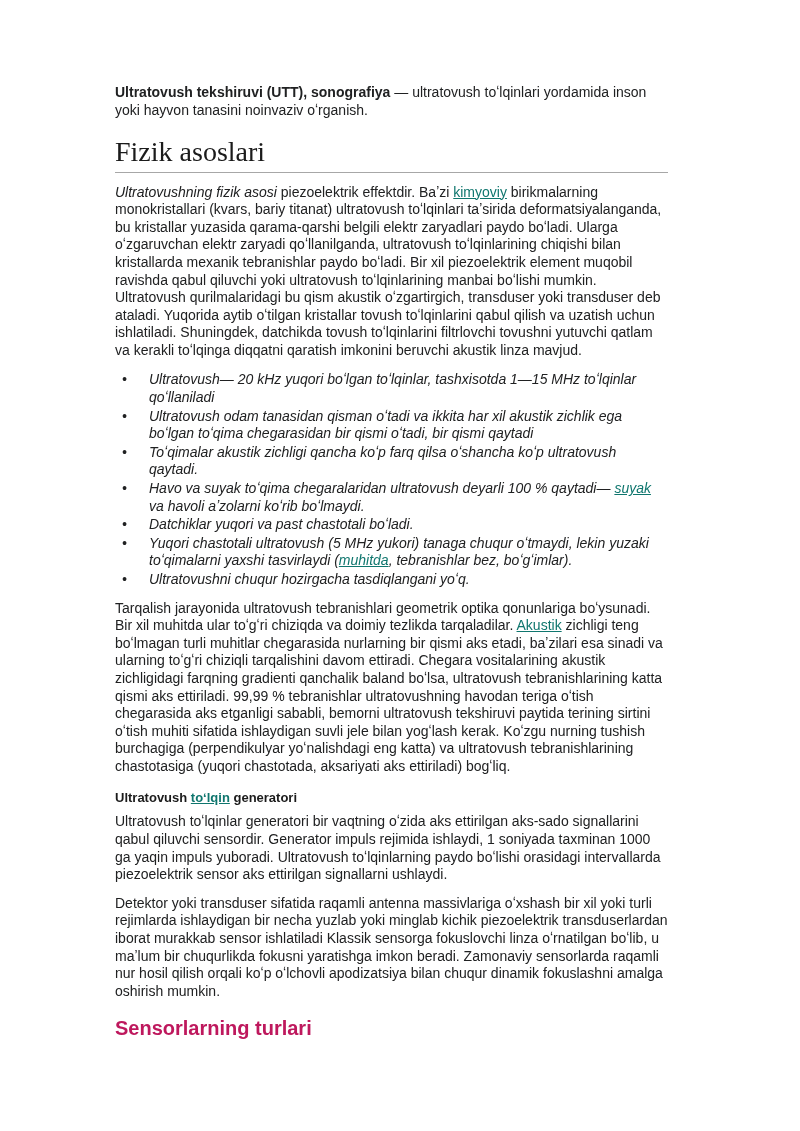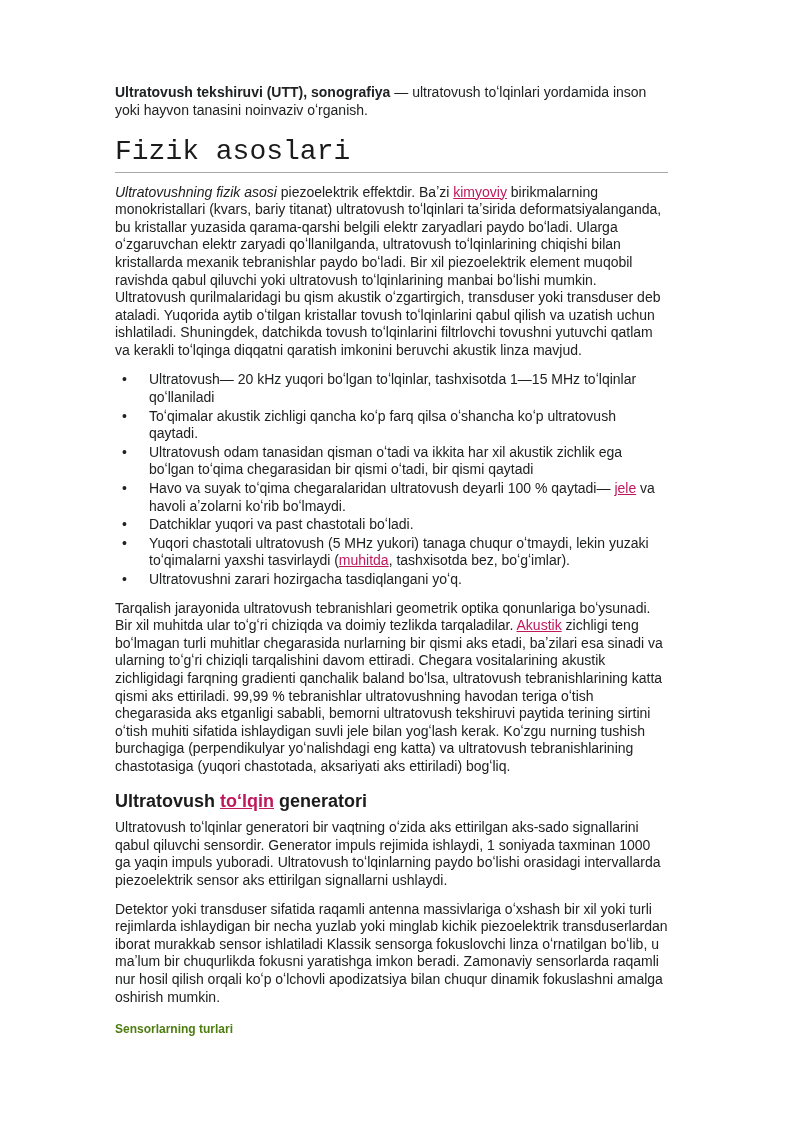--- a/index.html
+++ b/index.html
@@ -20,84 +20,85 @@
   p {
     font-size: 14px;
     line-height: 17.6px;
     margin: 0 0 11px 0;
     text-align: left;
   }
   .intro { margin-bottom: 0; }
   .b { font-weight: bold; }
   .i { font-style: italic; }
   h2.serif {
-    font-family: Liberation Mono, monospace;
+    font-family: Liberation Serif, serif;
     font-weight: 400;
     font-size: 28px;
     line-height: 1.12;
     color: #1b1b1b;
     margin: 17px 0 11px 0;
     padding-bottom: 4px;
     border-bottom: 1px solid #a7a7a7;
   }
   h3 {
-    font-size: 18px;
+    font-size: 13px;
     line-height: 1.15;
     margin: 15px 0 8px 0;
     color: #1b1b1b;
   }
   h4 {
-    font-size: 12px;
+    font-size: 20px;
     line-height: 1.15;
     margin: 17px 0 0 0;
-    color: #4d7c0f;
+    color: #be185d;
   }
   ul.bullets {
     list-style: none;
     margin: 12px 0 11px 0;
     padding: 0;
+    font-style: italic;
   }
   ul.bullets li {
     position: relative;
     font-size: 14px;
     line-height: 17.6px;
     padding-left: 34px;
     margin: 0 0 1px 0;
   }
   ul.bullets li::before {
     content: "\2022";
     position: absolute;
     left: 7px;
     top: 0;
   }
   a.lnk {
-    color: #be185d;
+    color: #0f766e;
     text-decoration: underline;
     cursor: pointer;
   }
 </style>
 </head>
 <body>
 
 <div class="page">
 
   <p class="intro"><span class="b">Ultratovush tekshiruvi (UTT), sonografiya</span><span> — ultratovush toʻlqinlari yordamida inson yoki hayvon tanasini noinvaziv oʻrganish.</span></p>
 
   <h2 class="serif">Fizik asoslari</h2>
 
   <p><span class="i">Ultratovushning fizik asosi</span><span> piezoelektrik effektdir. Baʼzi </span><a class="lnk">kimyoviy</a><span> birikmalarning monokristallari (kvars, bariy titanat) ultratovush toʻlqinlari taʼsirida deformatsiyalanganda, bu kristallar yuzasida qarama-qarshi belgili elektr zaryadlari paydo boʻladi. Ularga oʻzgaruvchan elektr zaryadi qoʻllanilganda, ultratovush toʻlqinlarining chiqishi bilan kristallarda mexanik tebranishlar paydo boʻladi. Bir xil piezoelektrik element muqobil ravishda qabul qiluvchi yoki ultratovush toʻlqinlarining manbai boʻlishi mumkin. Ultratovush qurilmalaridagi bu qism akustik oʻzgartirgich, transduser yoki transduser deb ataladi. Yuqorida aytib oʻtilgan kristallar tovush toʻlqinlarini qabul qilish va uzatish uchun ishlatiladi. Shuningdek, datchikda tovush toʻlqinlarini filtrlovchi tovushni yutuvchi qatlam va kerakli toʻlqinga diqqatni qaratish imkonini beruvchi akustik linza mavjud.</span></p>
 
   <ul class="bullets">
     <li><span>Ultratovush— 20 kHz yuqori boʻlgan toʻlqinlar, tashxisotda 1—15 MHz toʻlqinlar qoʻllaniladi</span></li>
+    <li><span>Ultratovush odam tanasidan qisman oʻtadi va ikkita har xil akustik zichlik ega boʻlgan toʻqima chegarasidan bir qismi oʻtadi, bir qismi qaytadi</span></li>
     <li><span>Toʻqimalar akustik zichligi qancha koʻp farq qilsa oʻshancha koʻp ultratovush qaytadi.</span></li>
-    <li><span>Ultratovush odam tanasidan qisman oʻtadi va ikkita har xil akustik zichlik ega boʻlgan toʻqima chegarasidan bir qismi oʻtadi, bir qismi qaytadi</span></li>
-    <li><span>Havo va suyak toʻqima chegaralaridan ultratovush deyarli 100 % qaytadi— </span><a class="lnk">jele</a><span> va havoli aʼzolarni koʻrib boʻlmaydi.</span></li>
+    <li><span>Havo va suyak toʻqima chegaralaridan ultratovush deyarli 100 % qaytadi— </span><a class="lnk">suyak</a><span> va havoli aʼzolarni koʻrib boʻlmaydi.</span></li>
     <li><span>Datchiklar yuqori va past chastotali boʻladi.</span></li>
-    <li><span>Yuqori chastotali ultratovush (5 MHz yukori) tanaga chuqur oʻtmaydi, lekin yuzaki toʻqimalarni yaxshi tasvirlaydi (</span><a class="lnk">muhitda</a><span>, tashxisotda bez, boʻgʻimlar).</span></li>
-    <li><span>Ultratovushni zarari hozirgacha tasdiqlangani yoʻq.</span></li>
+    <li><span>Yuqori chastotali ultratovush (5 MHz yukori) tanaga chuqur oʻtmaydi, lekin yuzaki toʻqimalarni yaxshi tasvirlaydi (</span><a class="lnk">muhitda</a><span>, tebranishlar bez, boʻgʻimlar).</span></li>
+    <li><span>Ultratovushni chuqur hozirgacha tasdiqlangani yoʻq.</span></li>
   </ul>
 
   <p><span>Tarqalish jarayonida ultratovush tebranishlari geometrik optika qonunlariga boʻysunadi. Bir xil muhitda ular toʻgʻri chiziqda va doimiy tezlikda tarqaladilar. </span><a class="lnk">Akustik</a><span> zichligi teng boʻlmagan turli muhitlar chegarasida nurlarning bir qismi aks etadi, baʼzilari esa sinadi va ularning toʻgʻri chiziqli tarqalishini davom ettiradi. Chegara vositalarining akustik zichligidagi farqning gradienti qanchalik baland boʻlsa, ultratovush tebranishlarining katta qismi aks ettiriladi. 99,99 % tebranishlar ultratovushning havodan teriga oʻtish chegarasida aks etganligi sababli, bemorni ultratovush tekshiruvi paytida terining sirtini oʻtish muhiti sifatida ishlaydigan suvli jele bilan yogʻlash kerak. Koʻzgu nurning tushish burchagiga (perpendikulyar yoʻnalishdagi eng katta) va ultratovush tebranishlarining chastotasiga (yuqori chastotada, aksariyati aks ettiriladi) bogʻliq.</span></p>
 
 
   <h3><span>Ultratovush </span><a class="lnk">toʻlqin</a><span> generatori</span></h3>
 
   <p>Ultratovush toʻlqinlar generatori bir vaqtning oʻzida aks ettirilgan aks-sado signallarini qabul qiluvchi sensordir. Generator impuls rejimida ishlaydi, 1 soniyada taxminan 1000 ga yaqin impuls yuboradi. Ultratovush toʻlqinlarning paydo boʻlishi orasidagi intervallarda piezoelektrik sensor aks ettirilgan signallarni ushlaydi.</p>
 
 

